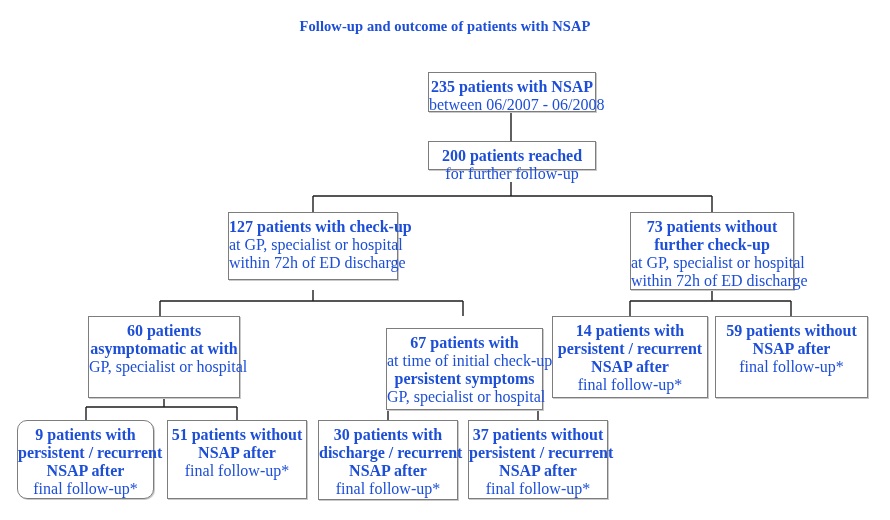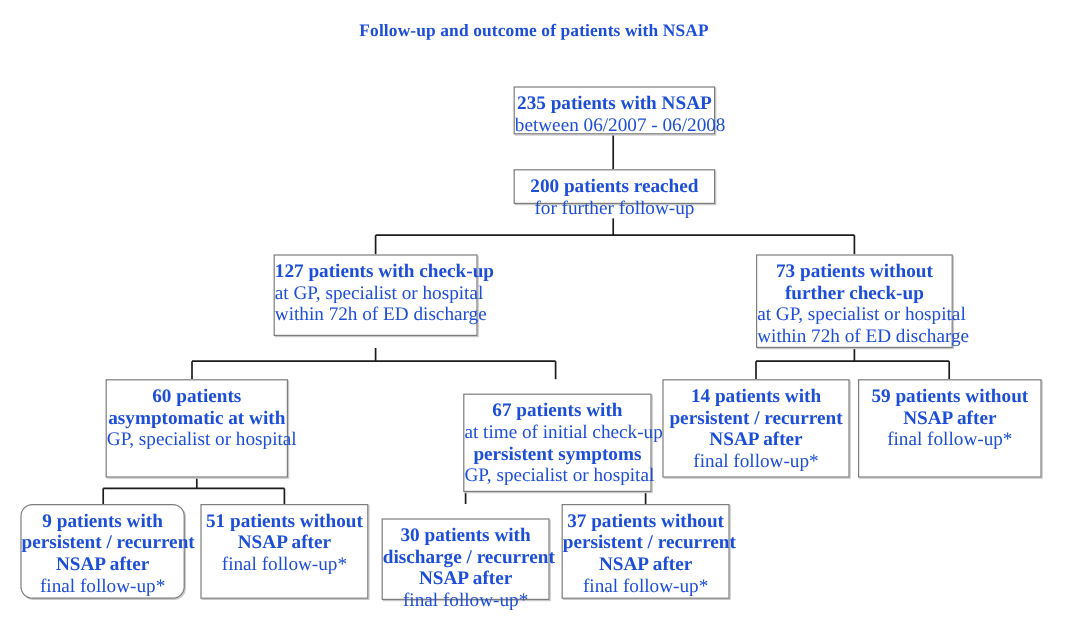--- a/index.html
+++ b/index.html
@@ -139,21 +139,21 @@
     <div class="ln b">NSAP after</div>
     <div class="ln">final follow-up*</div>
   </div>
 
   <div class="bx" style="left:167px; top:420px; width:140px; height:79px;">
     <div class="ln b">51 patients without</div>
     <div class="ln b">NSAP after</div>
     <div class="ln">final follow-up*</div>
   </div>
 
-  <div class="bx" style="left:318px; top:420px; width:140px; height:68px;margin-top:12px;">
+  <div class="bx" style="left:318px; top:420px; width:140px; height:80px;">
     <div class="ln b">30 patients with</div>
     <div class="ln b">discharge / recurrent</div>
     <div class="ln b">NSAP after</div>
     <div class="ln">final follow-up*</div>
   </div>
 
   <div class="bx" style="left:468px; top:420px; width:140px; height:79px;">
     <div class="ln b">37 patients without</div>
     <div class="ln b">persistent / recurrent</div>
     <div class="ln b">NSAP after</div>

